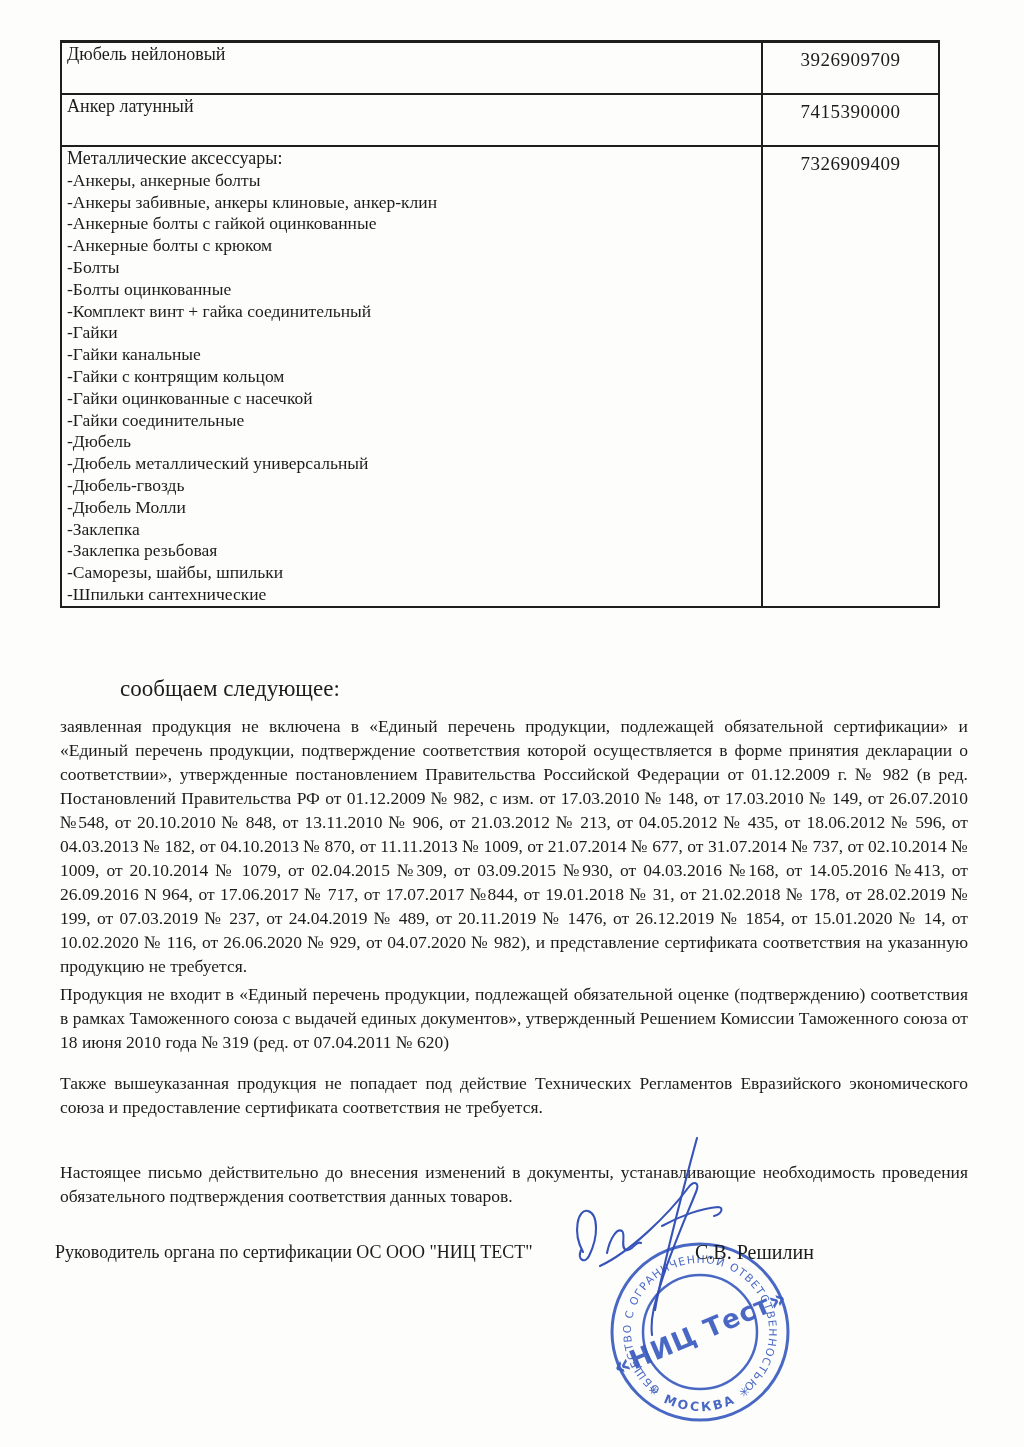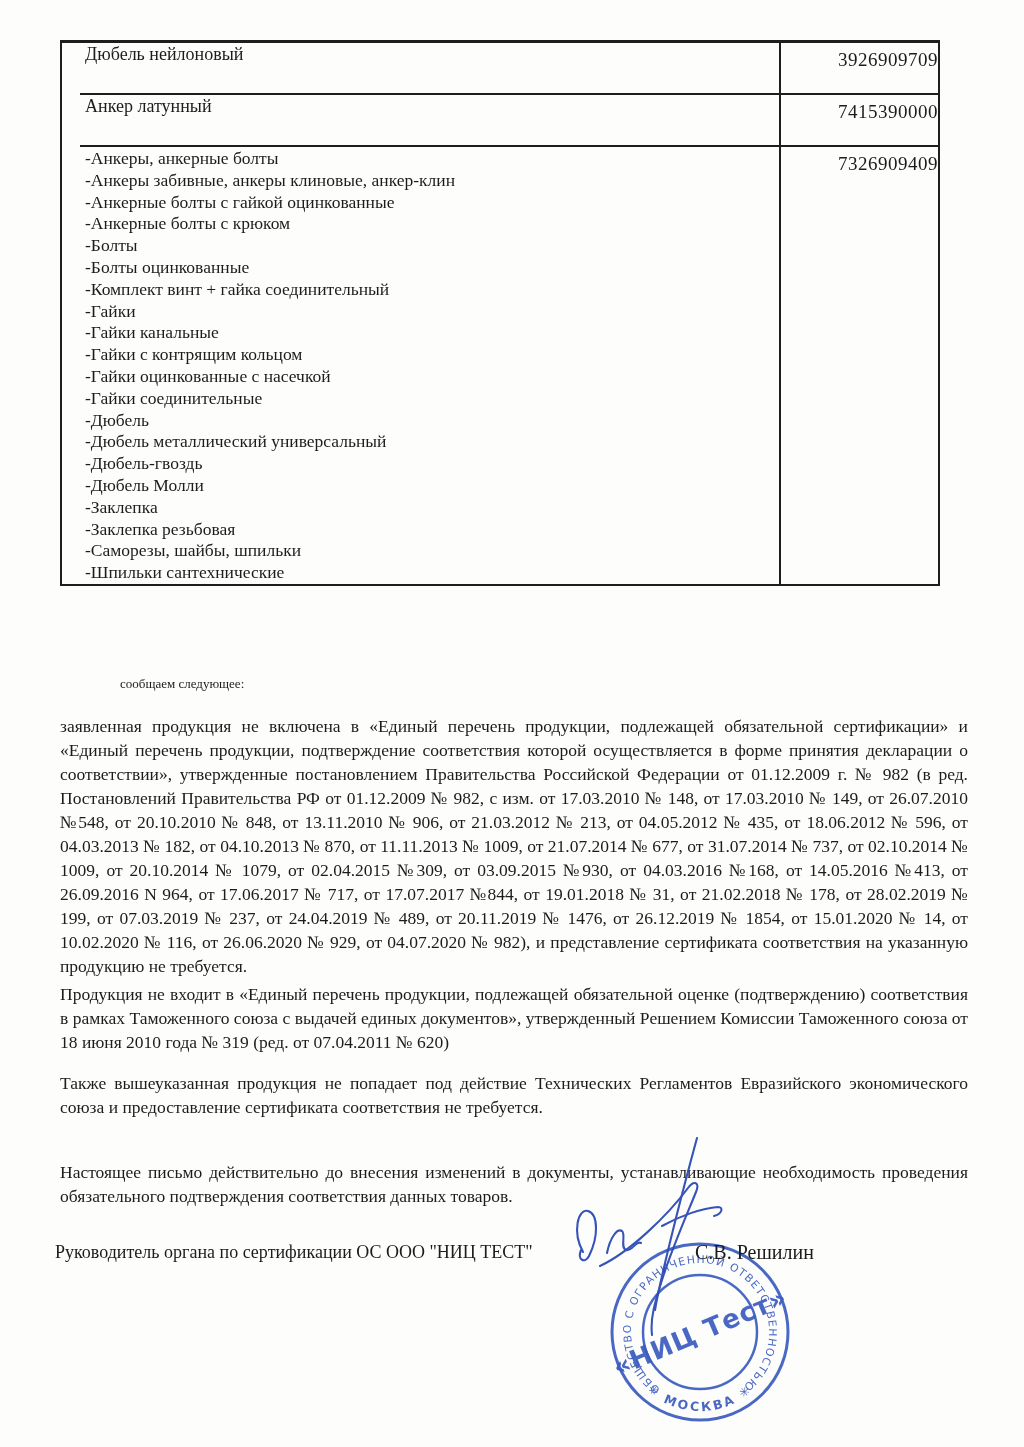--- a/index.html
+++ b/index.html
@@ -10,38 +10,38 @@
     color:#1c1c1c;
     position:relative;
     overflow:hidden;
   }
   
   .doc-table{
     position:absolute;left:60px;top:40px;width:876px;
     border:2px solid #1e1e1e;border-top-width:3px;
     background:transparent;
   }
-  .t-row{display:flex;border-bottom:2px solid #1e1e1e;margin-left:18px;}
+  .t-row{display:flex;border-bottom:2px solid #1e1e1e;}
   .t-row:last-child{border-bottom:none;}
   .t-name{
     width:689px;border-right:2px solid #1e1e1e;
     padding:1px 5px 0 5px;
     font-size:18px;line-height:21.8px;
   }
   .t-code{
-    flex:1;text-align:right;
+    flex:1;text-align:center;
     padding-top:6px;font-size:19px;letter-spacing:0.5px;
   }
   .r-small .t-name{height:49px;}
   .product-item{font-size:17.5px;line-height:21.8px;}
   .group-title{font-size:18px;line-height:21.8px;}
   
   .intro{
     position:absolute;left:120px;top:676px;
-    font-size:13px;
+    font-size:23px;
   }
   .para{
     position:absolute;left:60px;width:908px;
     font-size:17.5px;line-height:24px;
     text-align:justify;
   }
   #p1{top:714px;}
   #p2{top:982px;}
   #p3{top:1071px;}
   #p4{top:1160px;}
@@ -69,20 +69,21 @@
   <div class="t-row r-small">
     <div class="t-name">Дюбель нейлоновый</div>
     <div class="t-code">3926909709</div>
   </div>
   <div class="t-row r-small">
     <div class="t-name">Анкер латунный</div>
     <div class="t-code">7415390000</div>
   </div>
   <div class="t-row">
     <div class="t-name">
+      <div class="group-title">Металлические аксессуары:</div>
       <div class="product-item">-Анкеры, анкерные болты</div>
       <div class="product-item">-Анкеры забивные, анкеры клиновые, анкер-клин</div>
       <div class="product-item">-Анкерные болты с гайкой оцинкованные</div>
       <div class="product-item">-Анкерные болты с крюком</div>
       <div class="product-item">-Болты</div>
       <div class="product-item">-Болты оцинкованные</div>
       <div class="product-item">-Комплект винт + гайка соединительный</div>
       <div class="product-item">-Гайки</div>
       <div class="product-item">-Гайки канальные</div>
       <div class="product-item">-Гайки с контрящим кольцом</div>

